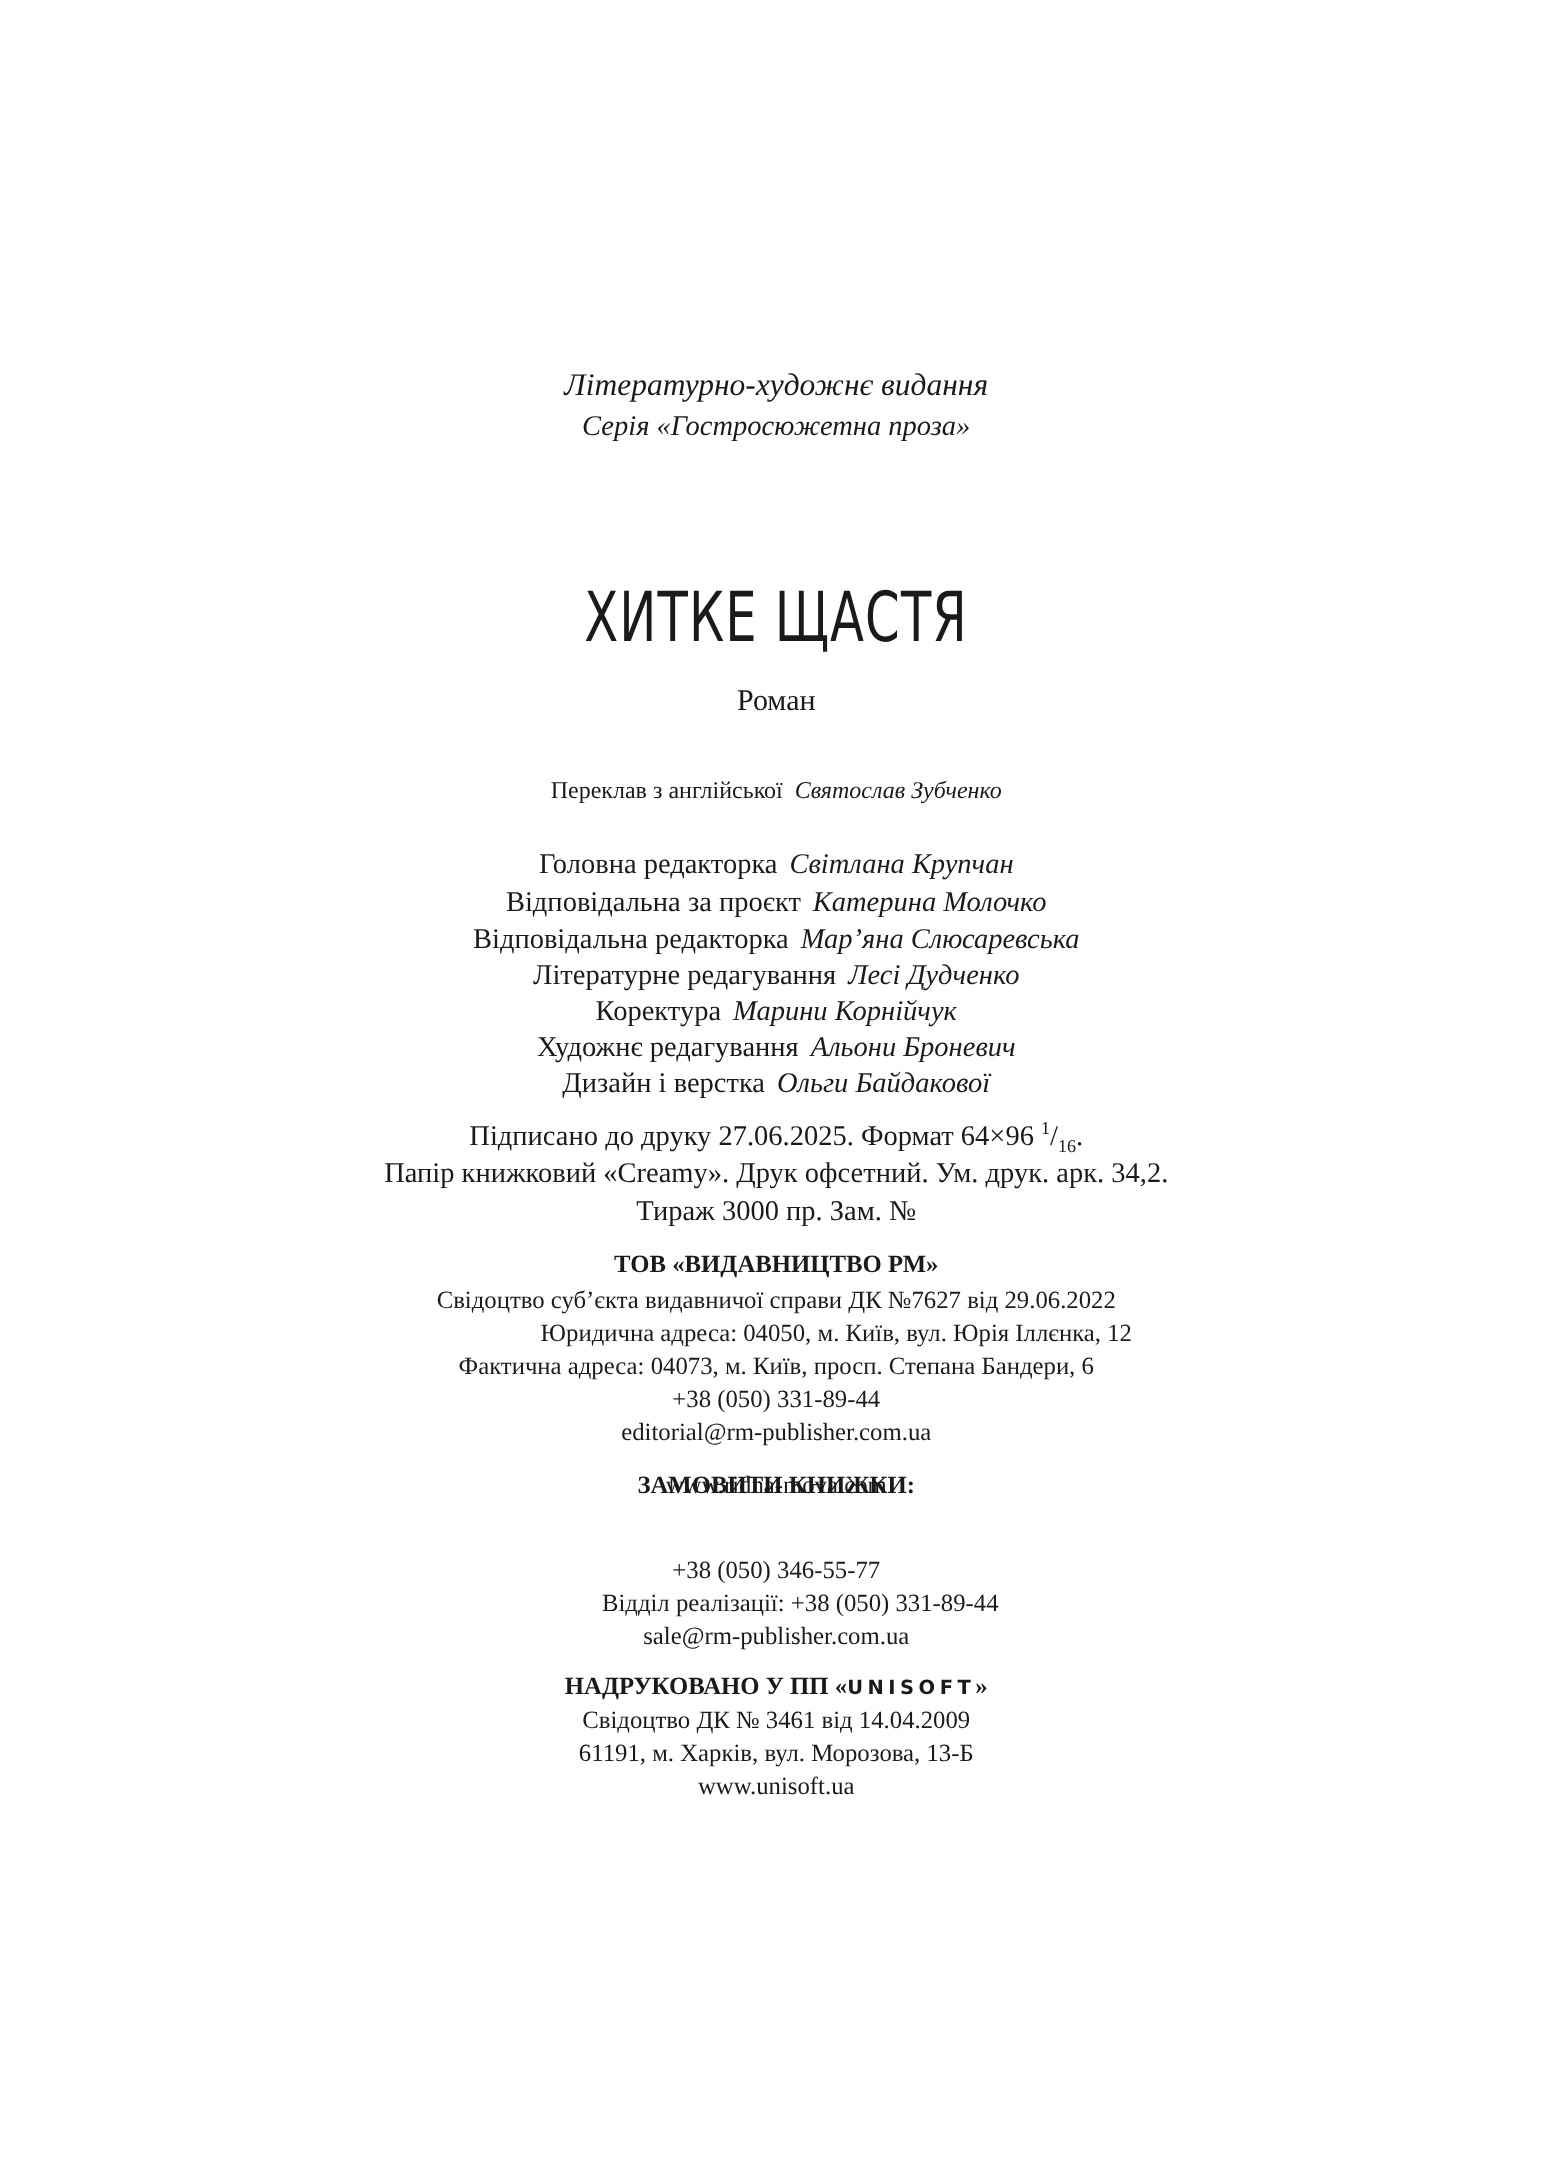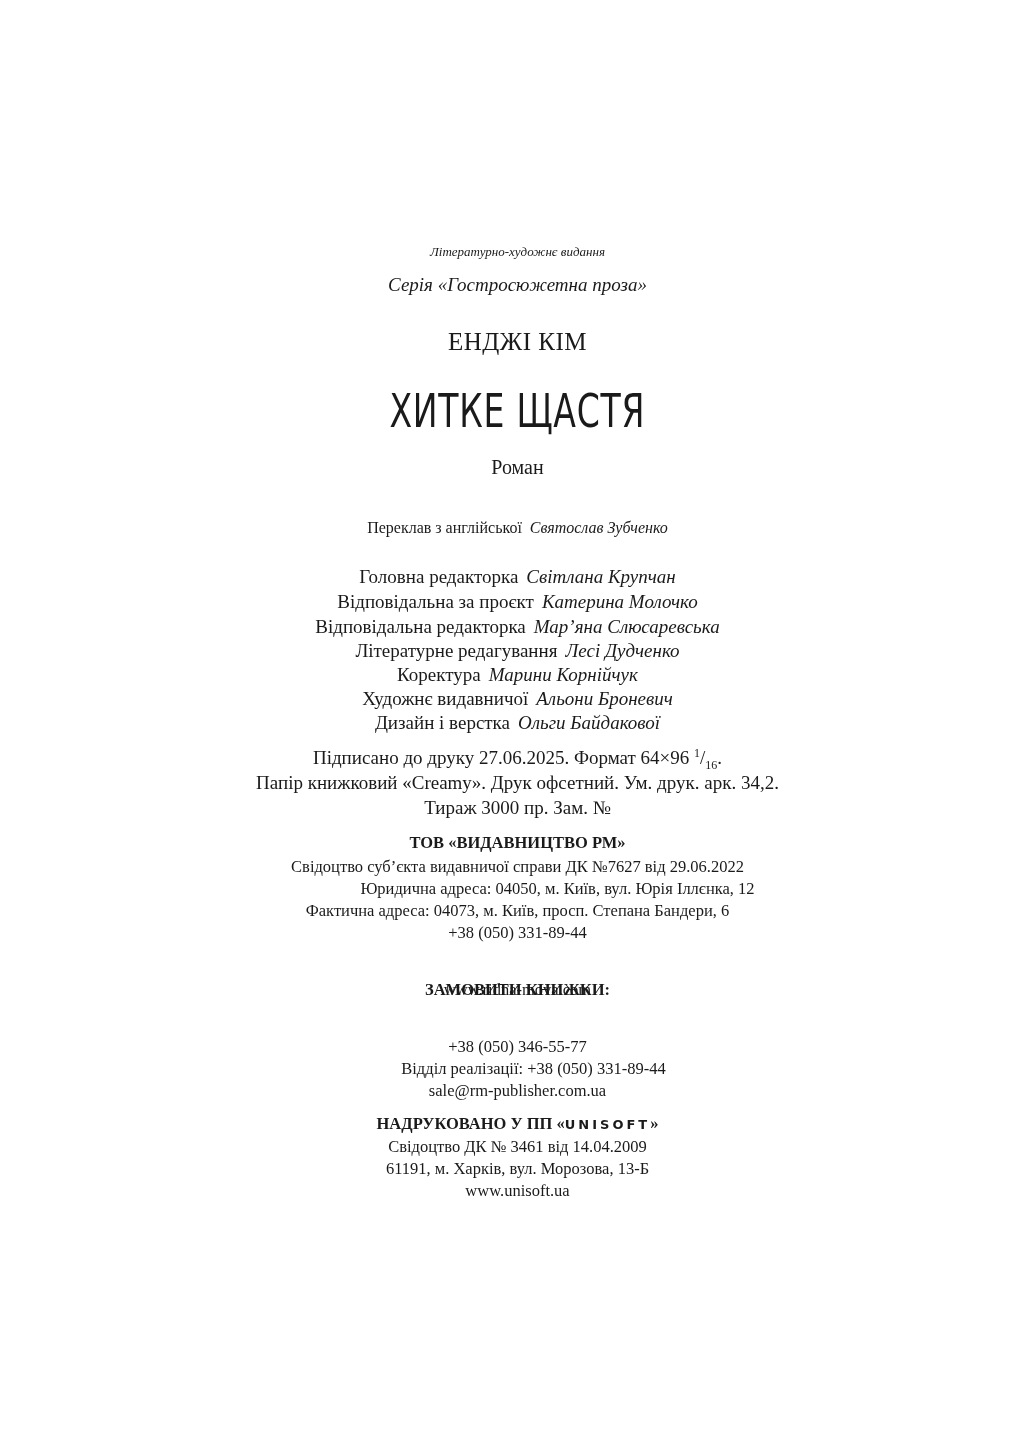--- a/index.html
+++ b/index.html
@@ -23,21 +23,21 @@
       height: 1440px;
     }
     .line {
       position: absolute;
       left: 0;
       width: 1035px;
       text-align: center;
       white-space: nowrap;
     }
     .it { font-style: italic; }
-    .series { font-size: 13px; top: 244px; }
+    .series { font-size: 21px; top: 244px; }
     .series2 { font-size: 19px; top: 274px; }
     .author { font-size: 25px; top: 328px; letter-spacing: 0.5px; }
     .title {
       font-family: "DejaVu Sans", "Liberation Sans", sans-serif;
       font-size: 46px;
       top: 384px;
       letter-spacing: 1px;
       transform: scaleX(0.72);
       transform-origin: 517px 0;
       font-weight: normal;
@@ -83,21 +83,20 @@
     .gap { display: inline-block; width: 8px; }
   </style>
 </head>
 <body>
 
 <div class="page">
 
   <div class="line series it">Літературно-художнє видання</div>
   <div class="line series2 it">Серія «Гостросюжетна проза»</div>
 
-  <div class="line author">ЕНДЖІ КІМ</div>
   <div class="line title">ХИТКЕ ЩАСТЯ</div>
   <div class="line genre">Роман</div>
 
   <div class="line translator">
     <span>Переклав з англійської</span><span class="gap"></span><span class="it">Святослав Зубченко</span>
   </div>
 
   <div class="line credit c0">
     <span>Головна редакторка</span><span class="gap"></span><span class="it">Світлана Крупчан</span>
   </div>
@@ -107,37 +106,38 @@
   <div class="line credit c2">
     <span>Відповідальна редакторка</span><span class="gap"></span><span class="it">Мар’яна Слюсаревська</span>
   </div>
   <div class="line credit c3">
     <span>Літературне редагування</span><span class="gap"></span><span class="it">Лесі Дудченко</span>
   </div>
   <div class="line credit c4">
     <span>Коректура</span><span class="gap"></span><span class="it">Марини Корнійчук</span>
   </div>
   <div class="line credit c5">
-    <span>Художнє видавничої</span><span class="gap"></span><span class="it">Альони Броневич</span>
+    <span>Художнє редагування</span><span class="gap"></span><span class="it">Альони Броневич</span>
   </div>
   <div class="line credit c6">
     <span>Дизайн і верстка</span><span class="gap"></span><span class="it">Ольги Байдакової</span>
   </div>
 
   <div class="line pub p0">
     <span>Підписано до друку 27.06.2025. Формат 64×96</span>&nbsp;<sup>1</sup><span>/</span><sub>16</sub><span>.</span>
   </div>
   <div class="line pub p1">Папір книжковий «Creamy». Друк офсетний. Ум. друк. арк. 34,2.</div>
   <div class="line pub p2">Тираж 3000 пр. Зам. №</div>
 
   <div class="line small bold h1">ТОВ «ВИДАВНИЦТВО РМ»</div>
   <div class="line small r1">Свідоцтво суб’єкта видавничої справи ДК №7627 від 29.06.2022</div>
   <div class="line small r2">Юридична адреса: 04050, м. Київ, вул. Юрія Іллєнка, 12</div>
   <div class="line small r3">Фактична адреса: 04073, м. Київ, просп. Степана Бандери, 6</div>
   <div class="line small r4">+38 (050) 331-89-44</div>
+  <div class="line small r5">editorial@rm-publisher.com.ua</div>
 
   <div class="line small bold order-h">ЗАМОВИТИ КНИЖКИ:</div>
   <div class="line small o1">www.ridna-mova.com</div>
   <div class="line small o2">+38 (050) 346-55-77</div>
   <div class="line small o3">Відділ реалізації: +38 (050) 331-89-44</div>
   <div class="line small o4">sale@rm-publisher.com.ua</div>
 
   <div class="line small bold print-h">
     <span>НАДРУКОВАНО У ПП «</span><span class="brand">UNISOFT</span><span>»</span>
   </div>

